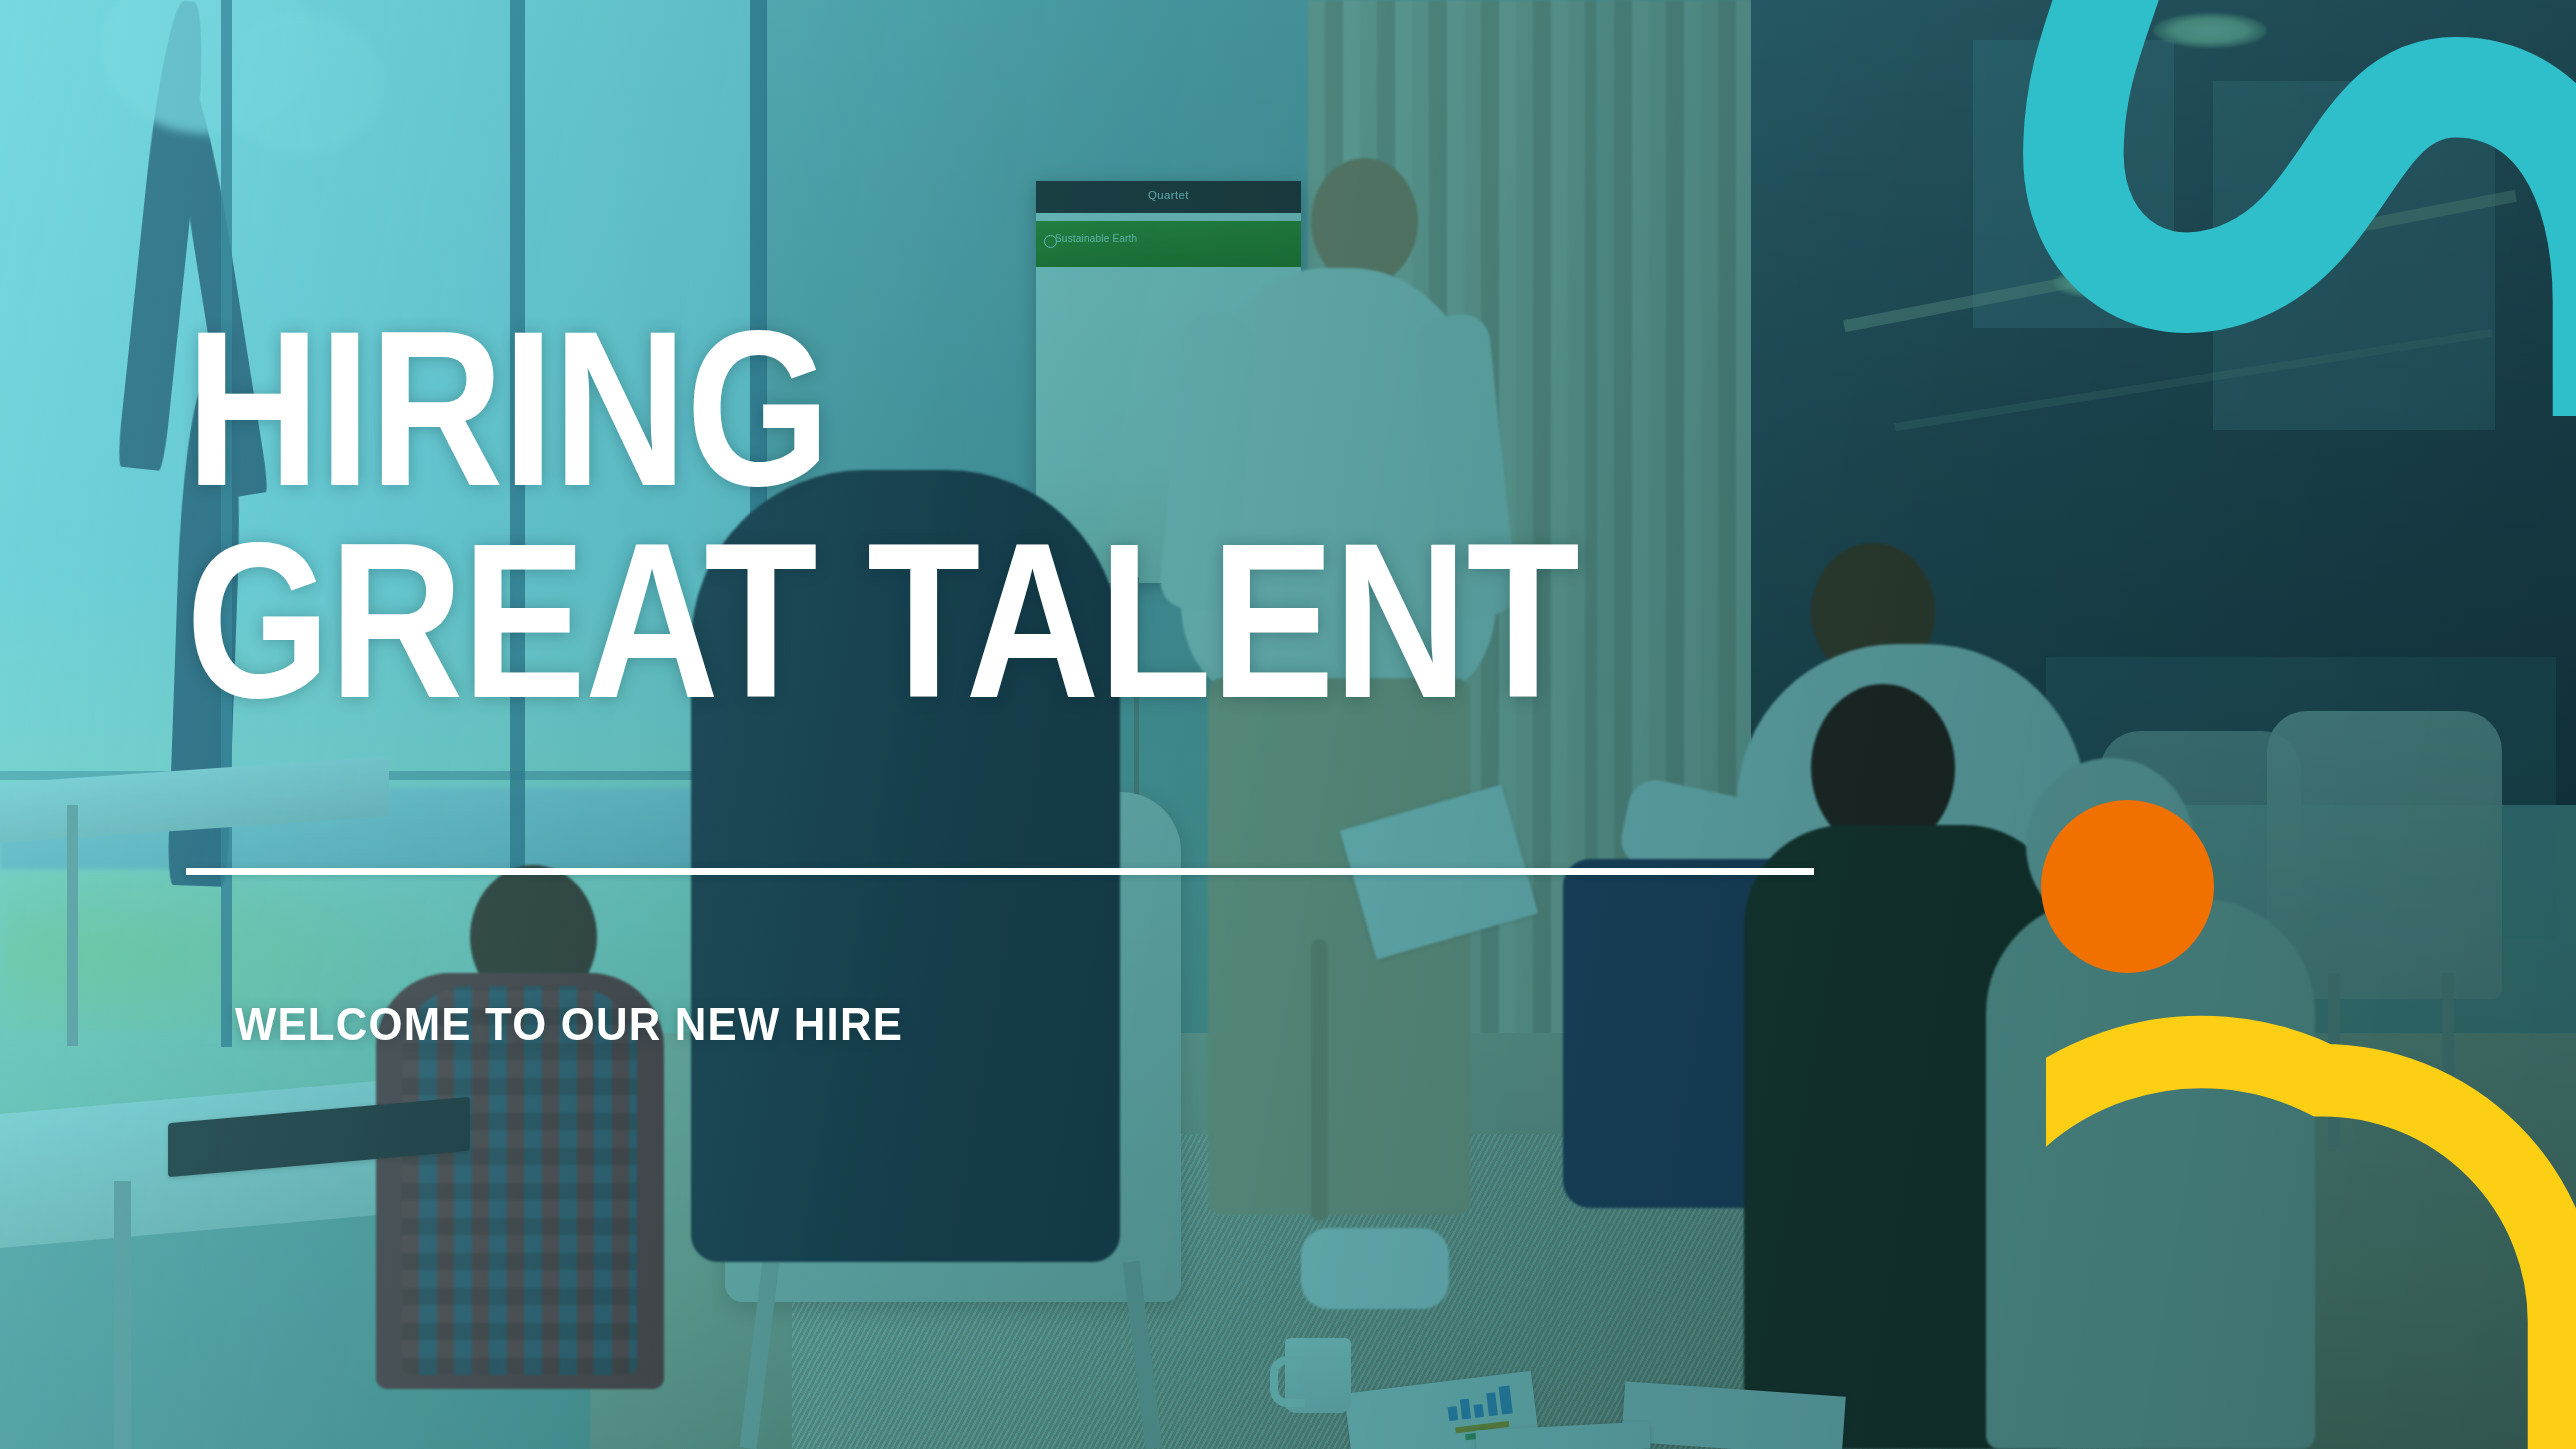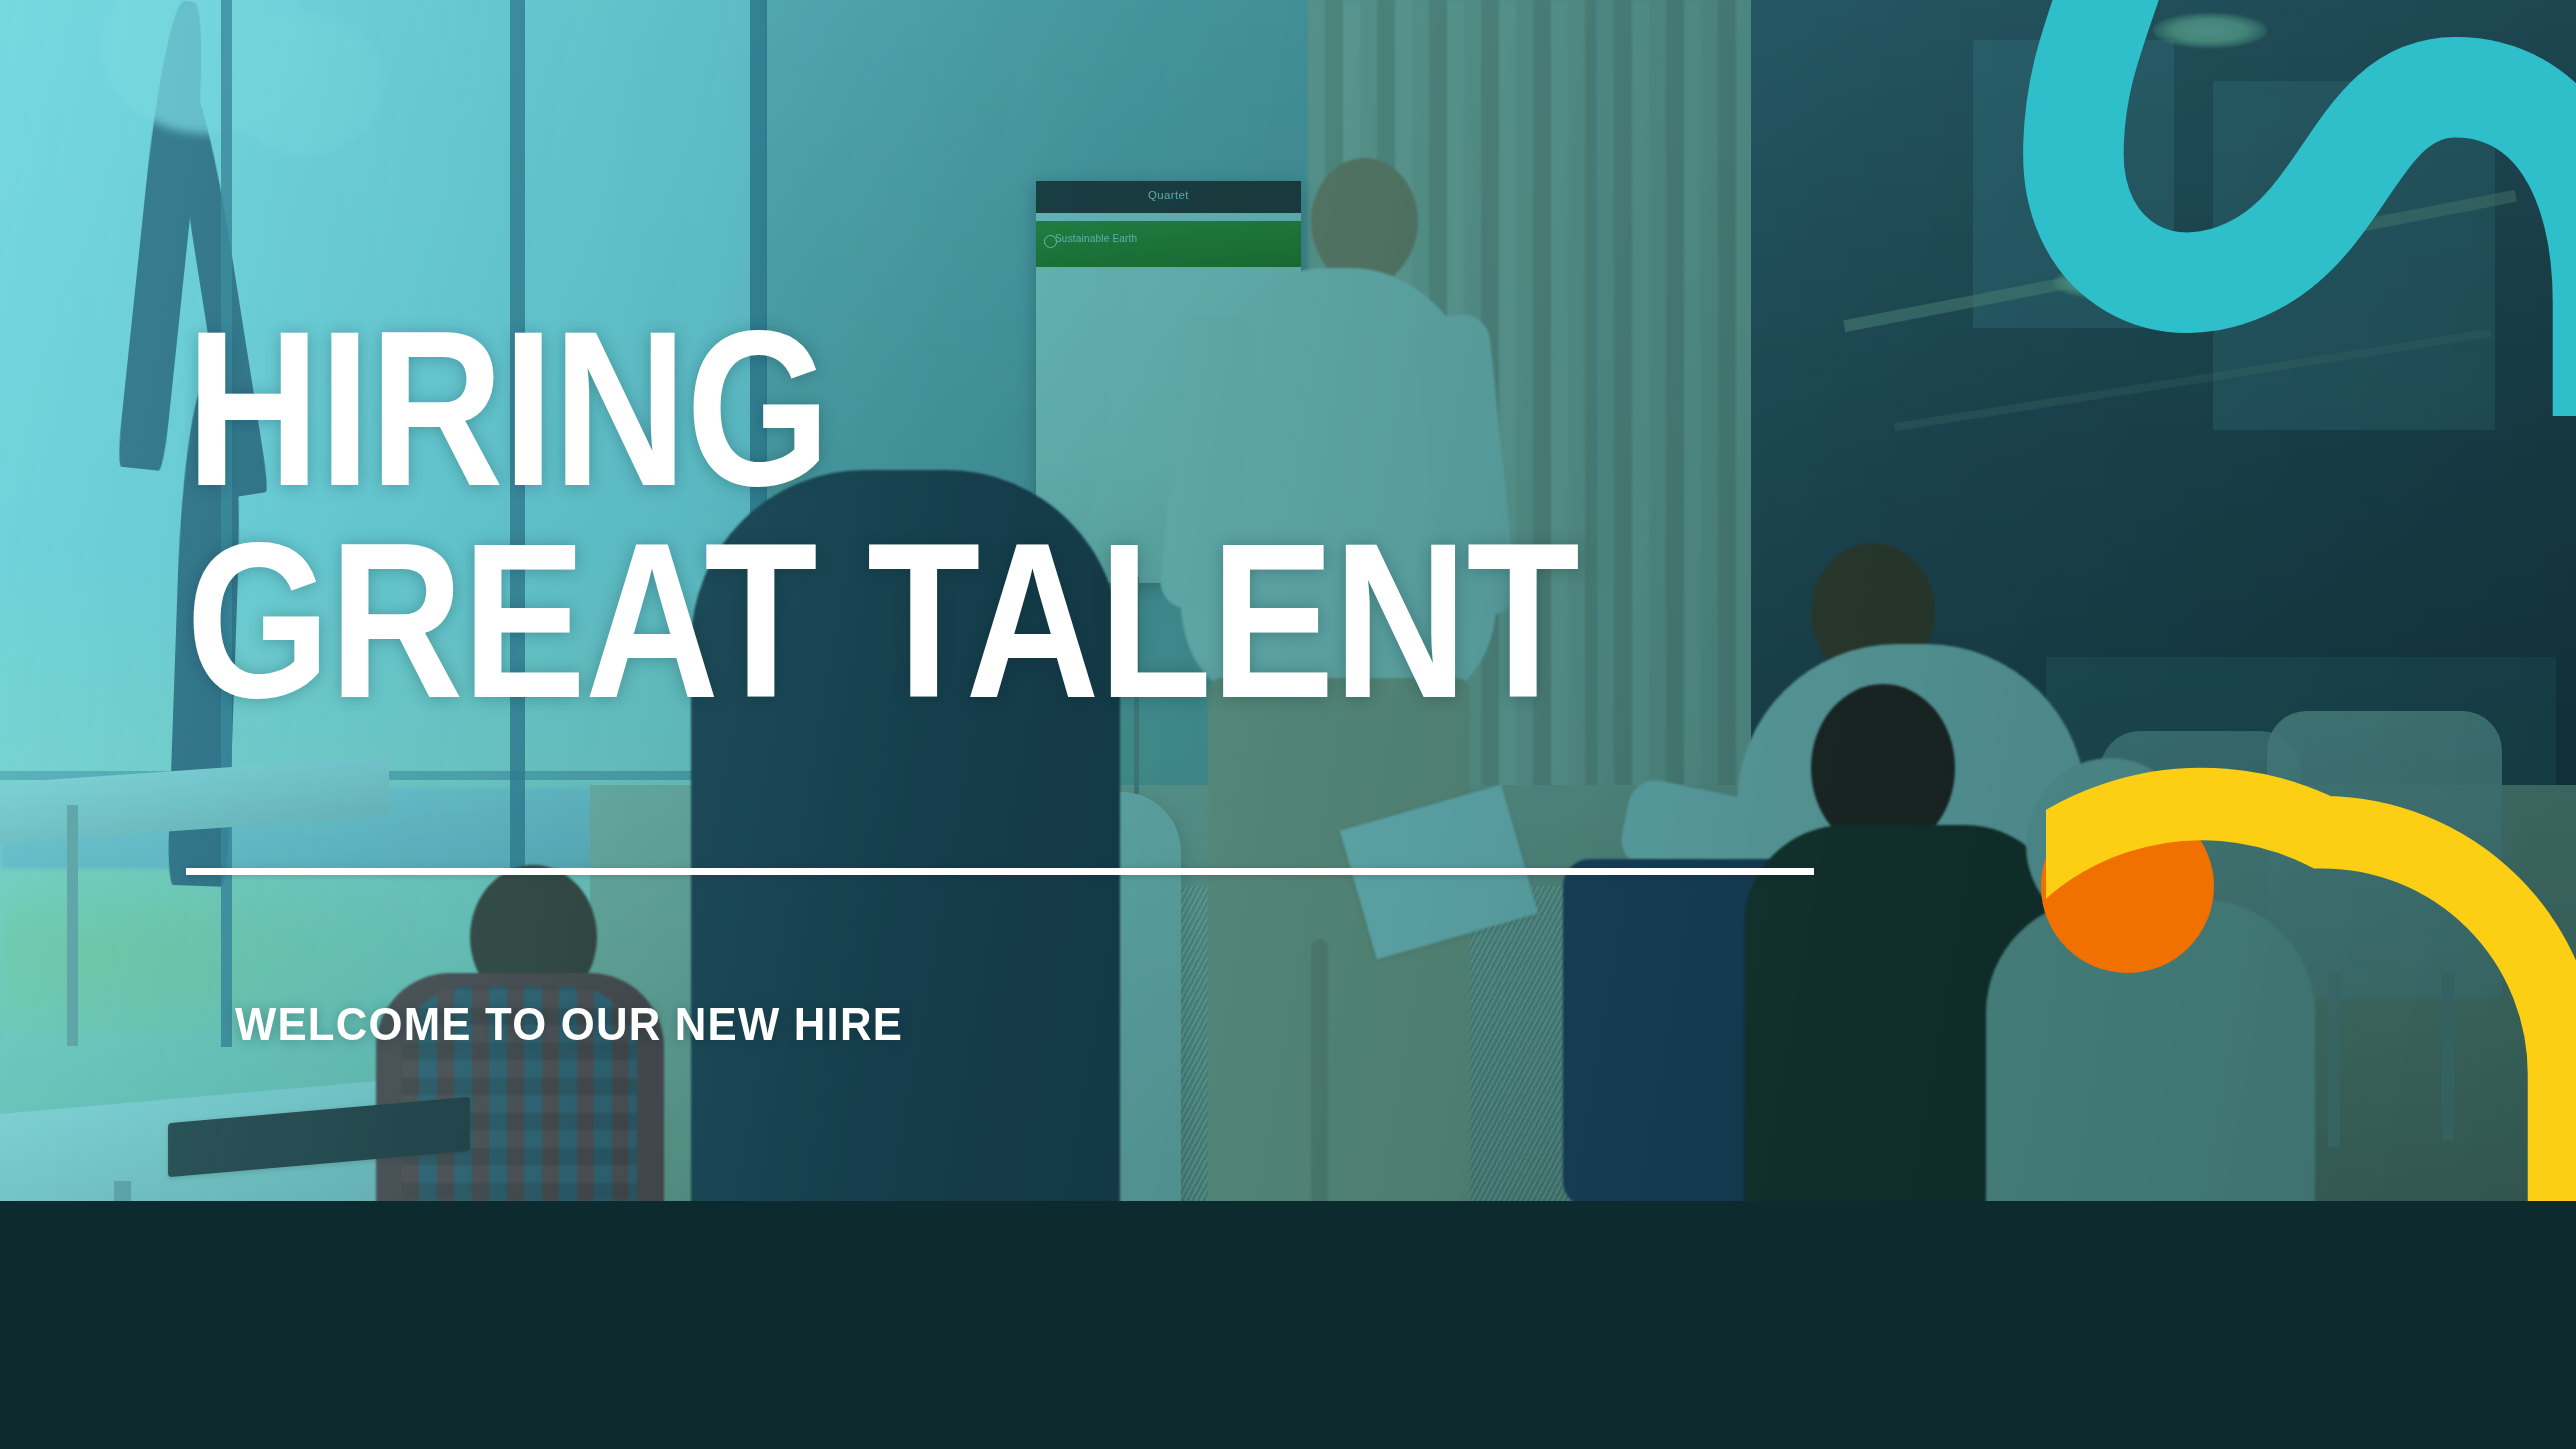--- a/index.html
+++ b/index.html
@@ -3,21 +3,21 @@
 <meta charset="utf-8">
 <style>
   html, body {
     margin: 0;
     padding: 0;
     background: #0d2b2f;
   }
   #stage {
     position: relative;
     width: 2576px;
-    height: 1201px;
+    height: 1449px;
     overflow: hidden;
     font-family: "Liberation Sans", sans-serif;
   }
 
   
   .photo-layer { position: absolute; inset: 0; overflow: hidden; }
 
   
   .room-base {
     position: absolute; inset: 0;

